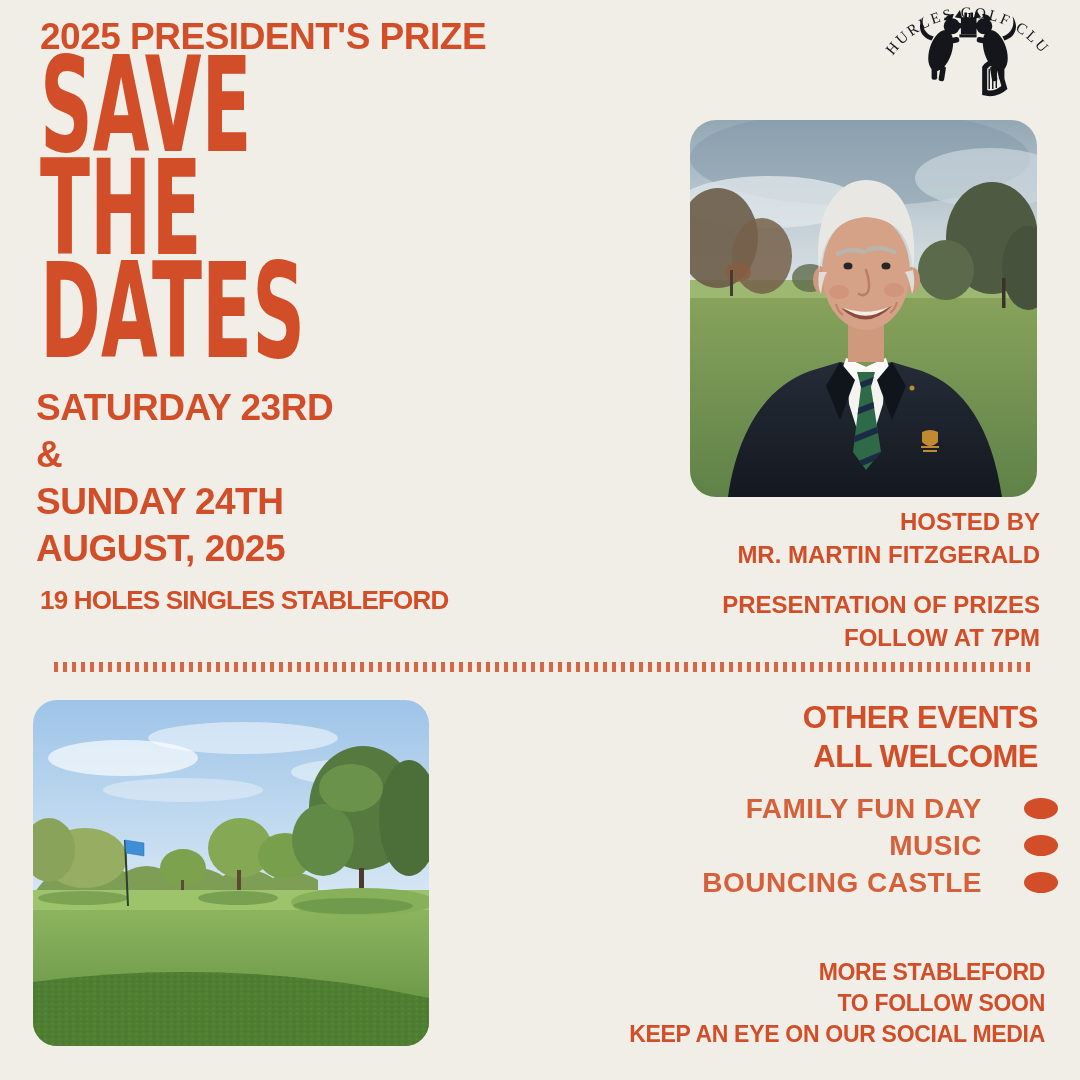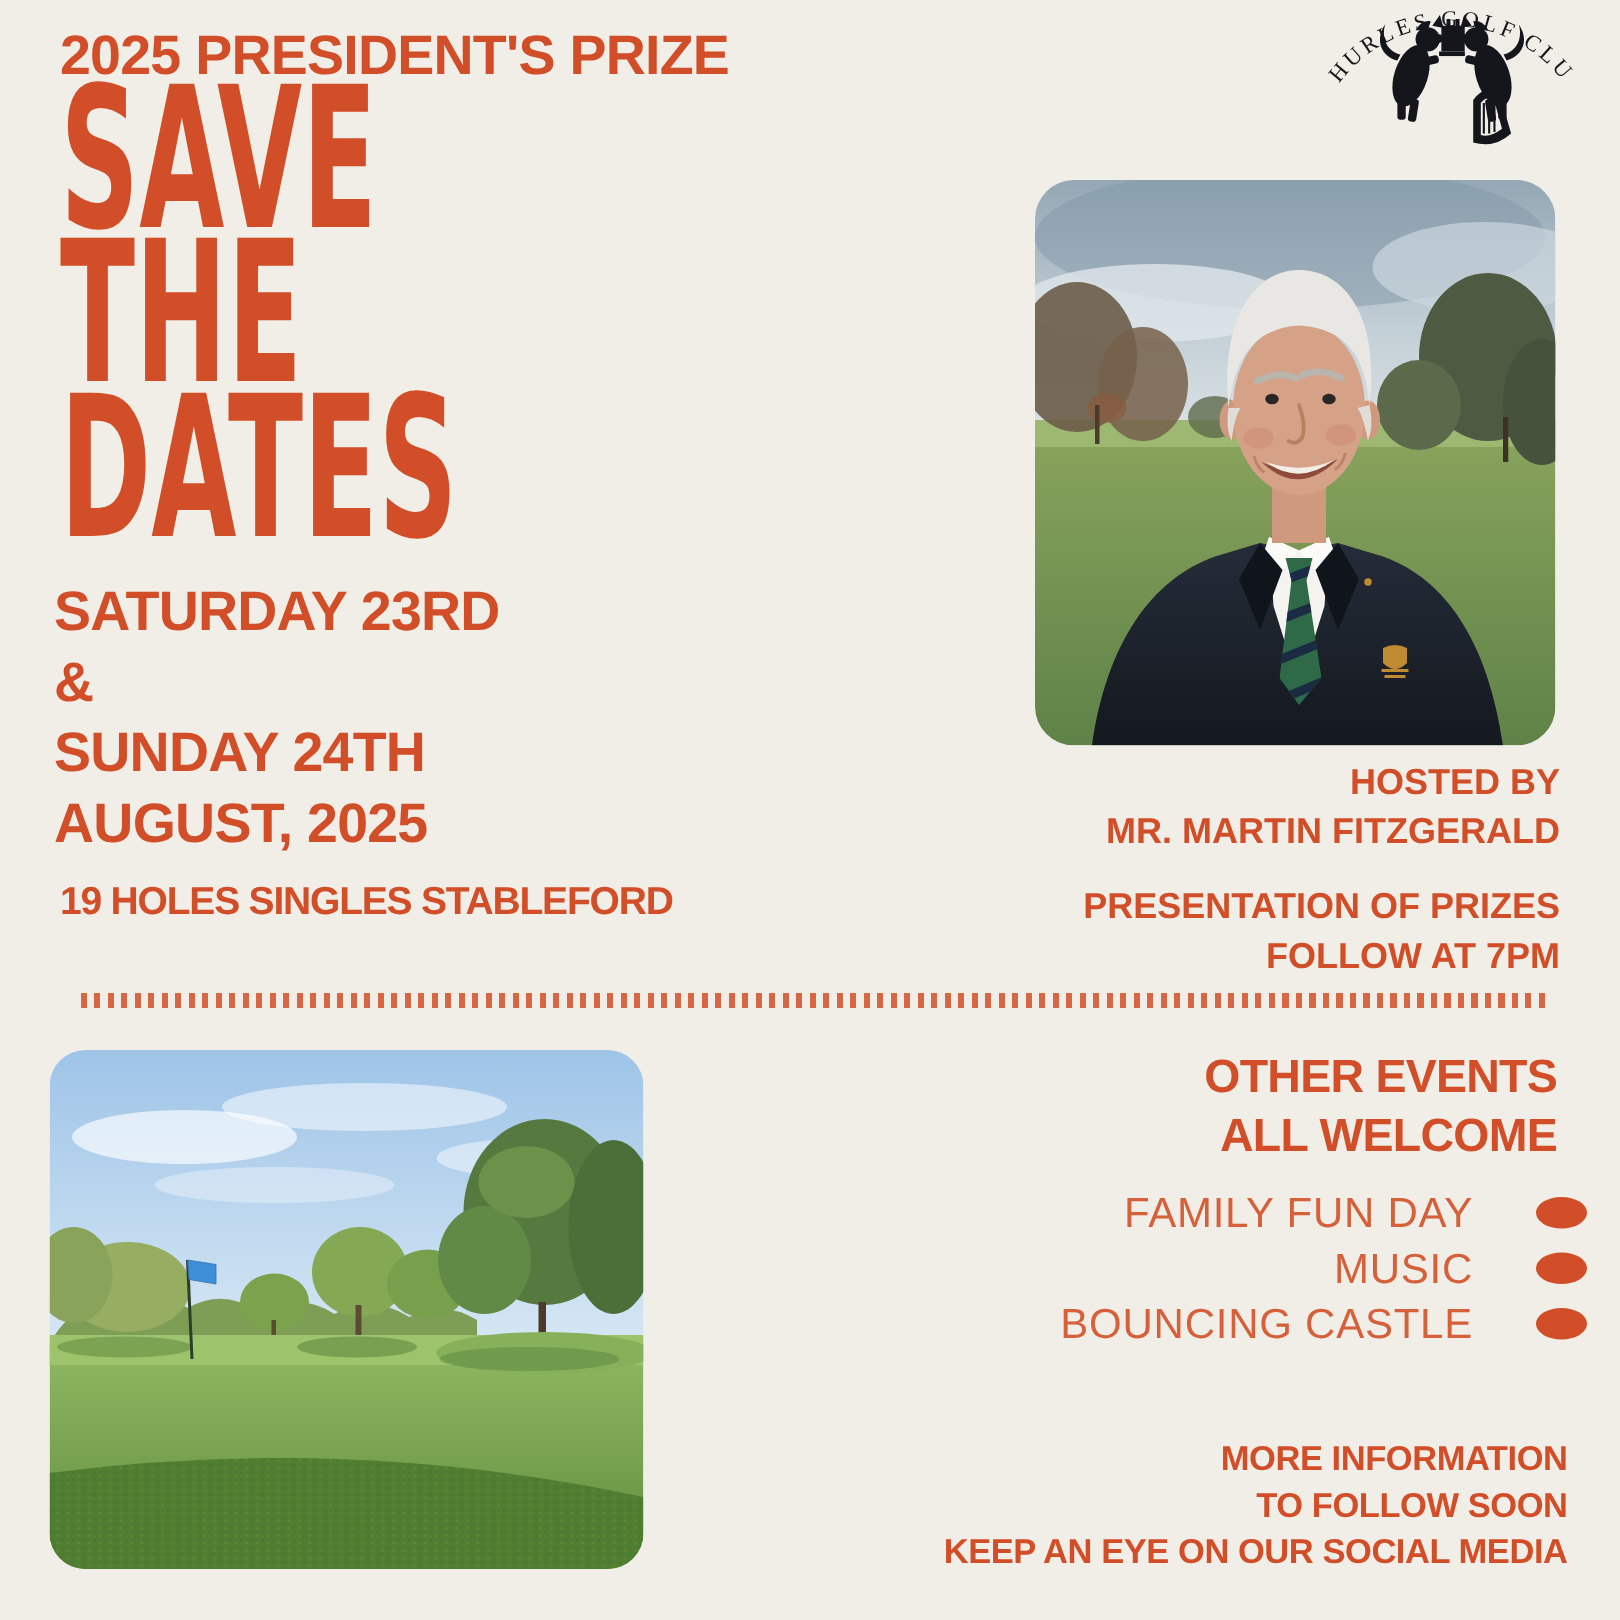--- a/index.html
+++ b/index.html
@@ -61,21 +61,21 @@
   .host-block{right:40px;top:505px;font-size:24px;line-height:33px;}
   .prizes-block{right:40px;top:588px;font-size:24px;line-height:33px;}
   .events-heading{right:42px;top:698px;font-size:31px;line-height:39px;letter-spacing:-0.5px;}
 
   .events-list{right:22px;top:790px;width:460px;}
   .event-row{
     display:flex;justify-content:flex-end;align-items:center;
     gap:42px;height:37px;
   }
   .event-label{
-    font-size:28px;font-weight:normal;letter-spacing:0.5px;
+    font-size:28px;font-weight:bold;letter-spacing:0.5px;
     color:var(--orange-light);
   }
   .event-bullet{
     width:34px;height:21px;border-radius:50%;
     background:var(--orange);flex:0 0 auto;
   }
 
   .footer-block{right:35px;top:957px;font-size:23px;line-height:31px;letter-spacing:-0.3px;}
 </style>
 </head>
@@ -259,21 +259,21 @@
       <span class="event-label">MUSIC</span>
       <span class="event-bullet"></span>
     </div>
     <div class="event-row">
       <span class="event-label">BOUNCING CASTLE</span>
       <span class="event-bullet"></span>
     </div>
   </div>
 
   <div class="abs rblock footer-block">
-    <span>MORE INFORMATION</span>
+    <span>MORE STABLEFORD</span>
     <span>TO FOLLOW SOON</span>
     <span>KEEP AN EYE ON OUR SOCIAL MEDIA</span>
   </div>
 
   <div class="abs photo course-photo">
     <svg viewBox="0 0 396 346">
       <defs>
         <linearGradient id="gSky" x1="0" y1="0" x2="0" y2="1">
           <stop offset="0" stop-color="#9ec4e8"></stop>
             <stop offset="1" stop-color="#dcebf5"></stop>

